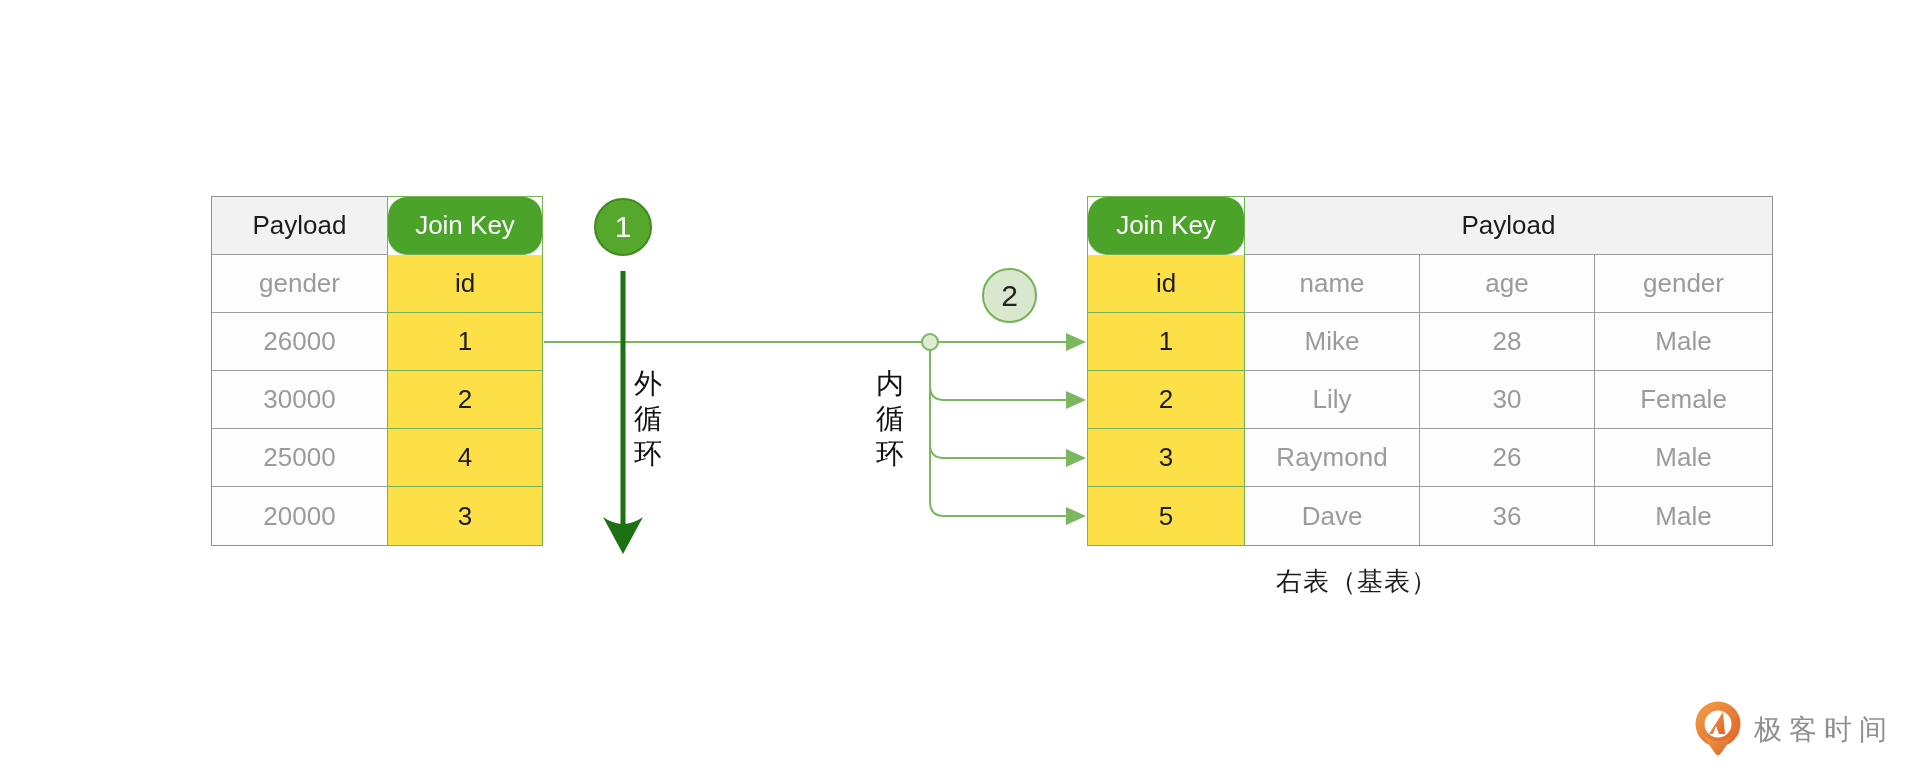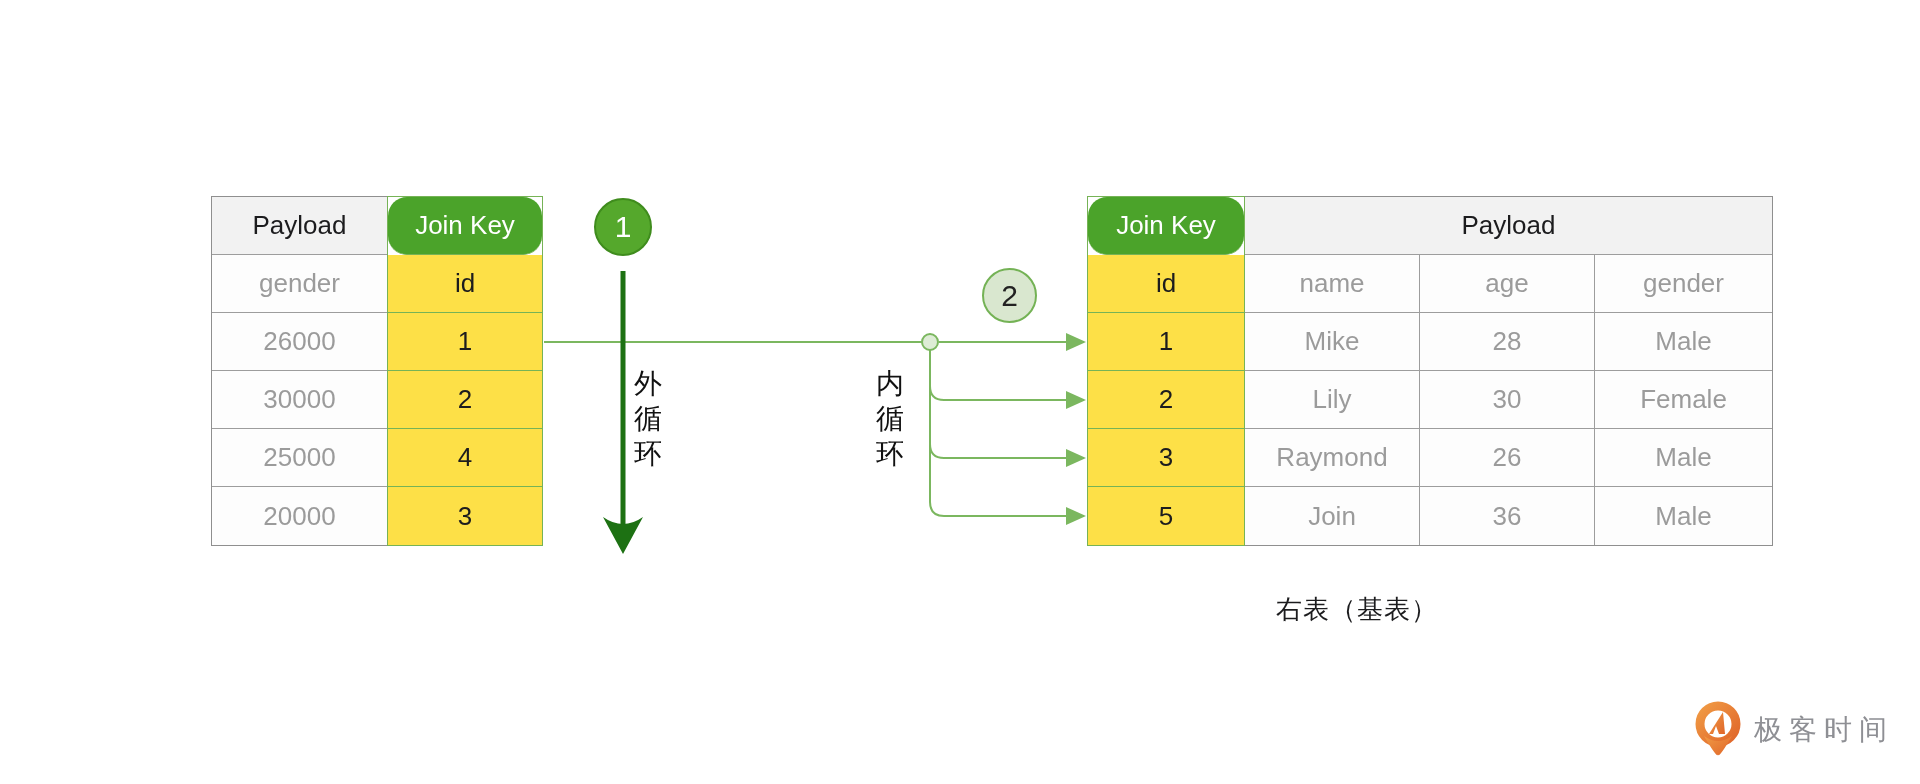--- a/index.html
+++ b/index.html
@@ -113,26 +113,26 @@
       <div class="cell">gender</div>
       <div class="cell">Mike</div>
       <div class="cell">28</div>
       <div class="cell">Male</div>
       <div class="cell">Lily</div>
       <div class="cell">30</div>
       <div class="cell">Female</div>
       <div class="cell">Raymond</div>
       <div class="cell">26</div>
       <div class="cell">Male</div>
-      <div class="cell">Join</div>
+      <div class="cell">Dave</div>
       <div class="cell">36</div>
       <div class="cell">Male</div>
     </div>
   </div>
-  <div class="tbl-label" style="left:1087px; top:592px; width:540px;text-align:center;">右表（基表）</div>
+  <div class="tbl-label" style="left:1087px; top:564px; width:540px;text-align:center;">右表（基表）</div>
 
   <svg class="overlay" width="1920" height="784" viewBox="0 0 1920 784">
     <defs>
       <marker id="ah" markerUnits="userSpaceOnUse" markerWidth="22" markerHeight="20" refX="18" refY="9" orient="auto">
         <path d="M0 0 L20 9 L0 18 Z" fill="#7bb75f"></path>
       </marker>
     </defs>
 
     <line x1="544" y1="342" x2="930" y2="342" stroke="#7bb75f" stroke-width="2"></line>
 

